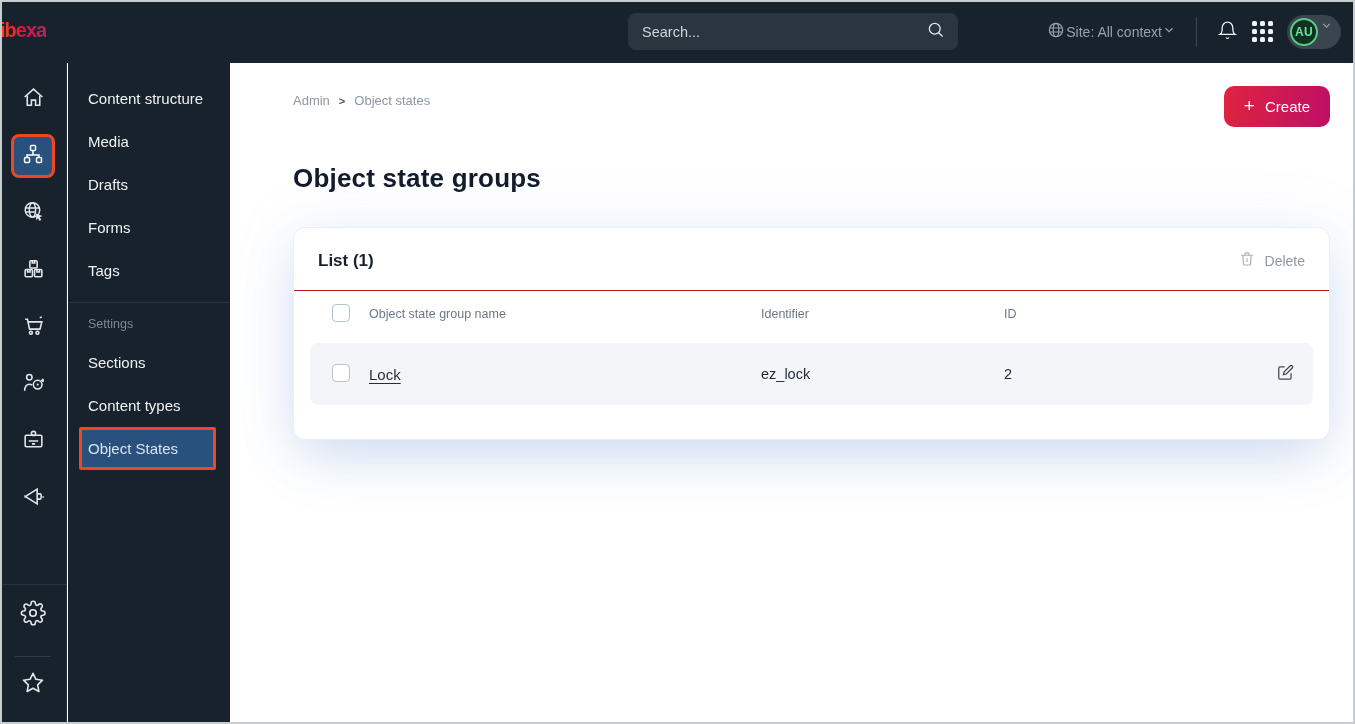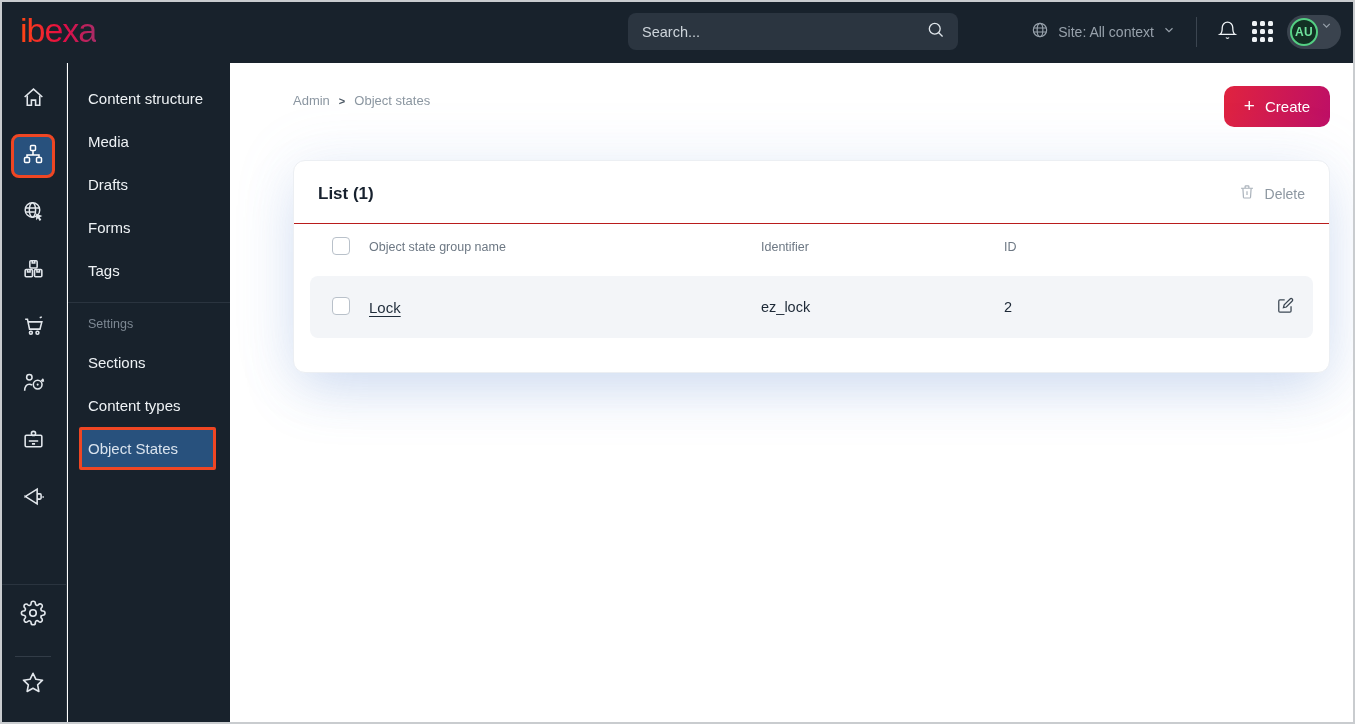--- a/index.html
+++ b/index.html
@@ -2,28 +2,28 @@
 <html><head>
 <meta charset="utf-8">
 <style>
   * { margin:0; padding:0; box-sizing:border-box; }
   html,body { width:1355px; height:724px; overflow:hidden; }
   body { font-family:"Liberation Sans", sans-serif; background:#fff; position:relative; }
   .frame { position:absolute; inset:0; border:2px solid #c9cccf; pointer-events:none; z-index:200; }
 
   
   .topbar { position:absolute; left:0; top:0; width:1355px; height:63px; background:#18222c; display:flex; align-items:center; z-index:50; }
-  .logo { margin-left:20px; font-size:34px; font-weight:400; letter-spacing:-1px;
+  .logo { font-size:20px; font-weight:700; letter-spacing:-1px;
           background:linear-gradient(90deg,#ff4713 0%,#e40b44 55%,#a82c67 100%);
           -webkit-background-clip:text; background-clip:text; color:transparent; line-height:1; padding-bottom:4px; }
   .search { position:absolute; left:628px; top:13px; width:330px; height:37px; background:#2b3540; border-radius:8px; display:flex; align-items:center; padding:0 12px 0 14px;justify-content:center; }
   .search input { flex:1; background:transparent; border:none; outline:none; color:#e8edf2; font-size:14.5px; font-family:"Liberation Sans",sans-serif; }
   .search input::placeholder { color:#cdd4da; opacity:1; }
   .tb-right { position:absolute; right:14px; top:0; height:63px; display:flex; align-items:center; gap:14px; }
-  .site-ctx { display:flex; align-items:center; gap:8px; color:#97a1ab; font-size:14px; cursor:pointer; }
+  .site-ctx { display:flex; align-items:center; color:#97a1ab; font-size:14px; cursor:pointer; }
   .tb-divider { width:1px; height:30px; background:#3b4550; margin:0 6px; }
   .icon-btn { background:none; border:none; cursor:pointer; display:flex; align-items:center; }
   .dots-grid { display:grid; grid-template-columns:repeat(3,5px); grid-template-rows:repeat(3,5px); gap:3px; }
   .dots-grid i { width:5px; height:5px; border-radius:1.5px; background:#eef2f5; }
   .avatar-pill { display:flex; gap:2px; background:#3a434e; border-radius:18px; padding:3px 8px 3px 3px; cursor:pointer; }
   .avatar { width:28px; height:28px; border-radius:50%; background:#123023; border:2px solid #54cf83; color:#6fe39c; font-size:12px; font-weight:700; display:flex; align-items:center; justify-content:center; letter-spacing:.3px; }
 
   
   .rail { position:absolute; left:0; top:63px; width:67px; height:661px; background:#18222c; border-right:1px solid #2a343f; display:flex; flex-direction:column; align-items:center; padding-top:14px; z-index:40; }
   .rail-item { width:44px; height:44px; display:flex; align-items:center; justify-content:center; margin-bottom:13px; cursor:pointer; border-radius:8px; flex:0 0 auto; }
@@ -250,20 +250,21 @@
       <a>Admin</a>
       <span class="sep">&gt;</span>
       <a>Object states</a>
     </div>
     <button class="btn-create">
       <span class="plus">+</span>
       <span>Create</span>
     </button>
   </div>
 
+  <h1 class="page-title">Object state groups</h1>
 
   <section class="card">
     <div class="card-head">
       <div class="card-title">List (1)</div>
       <button class="btn-delete">
         <span>
           <svg width="18" height="18" viewBox="0 0 24 24" fill="none" stroke="#aab2bb" stroke-width="1.6">
               <path d="M4 7h16M9.5 7V4.8a1 1 0 011-1h3a1 1 0 011 1V7"></path>
               <path d="M6.5 7l.8 12.2a1 1 0 001 .8h7.4a1 1 0 001-.8L17.5 7"></path>
               <path d="M12 11v5"></path>

